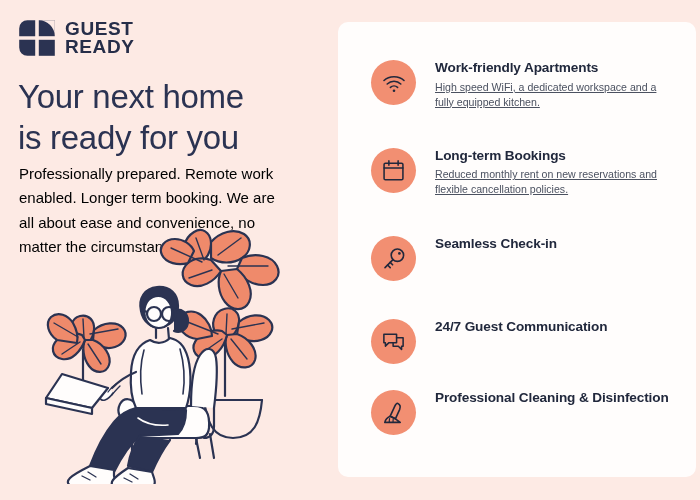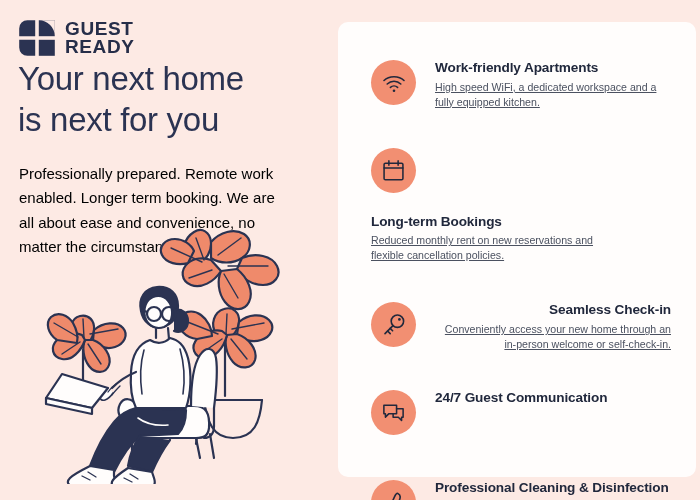--- a/index.html
+++ b/index.html
@@ -56,21 +56,21 @@
     font-family: "Liberation Sans", sans-serif;
     font-weight: 700;
     font-size: 19px;
     letter-spacing: 0.6px;
     color: #262e49;
   }
 
   #headline {
     position: absolute;
     left: 18px;
-    top: 58px;
+    top: 76px;
     width: 286px;
     font-size: 33px;
     line-height: 1.25;
     font-weight: 400;
     color: #2b3352;
     letter-spacing: -0.3px;
   }
   #headline .hl-line { display: block; white-space: nowrap; }
 
   #subcopy {
@@ -146,23 +146,23 @@
   .feature-desc {
     font-size: 10.6px;
     line-height: 1.42;
     color: #4b5160;
     max-width: 238px;
     text-decoration: underline;
   }
 
   
   .feature-item.i-0 { margin-bottom: 36px; }
-  .feature-item.i-1 { margin-bottom: 37px; flex-direction: column; }
-  .feature-item.i-2 { margin-bottom: 36px; text-align: right; }
-  .feature-item.i-3 { margin-bottom: 43px; }
+  .feature-item.i-1 { margin-bottom: 37px; }
+  .feature-item.i-2 { margin-bottom: 36px; }
+  .feature-item.i-3 { margin-bottom: 24px; }
 </style>
 </head>
 <body>
 
 <div id="page">
 
   <div id="left-column">
 
     <div id="brand-logo">
       <div id="logo-mark">
@@ -180,21 +180,21 @@
         </svg>
       </div>
       <div id="logo-wordmark">
         <span>GUEST</span>
         <span>READY</span>
       </div>
     </div>
 
     <h1 id="headline">
       <span class="hl-line">Your next home</span>
-      <span class="hl-line">is next for you</span>
+      <span class="hl-line">is ready for you</span>
     </h1>
 
     <p id="subcopy">Professionally prepared. Remote work enabled. Longer term booking. We are all about ease and convenience, no matter the circumstance.</p>
 
     <div id="illustration">
       <svg viewBox="0 0 284 262" width="284" height="262" aria-hidden="true">
         <g fill="none" stroke="#2b3352" stroke-width="2.2" stroke-linecap="round" stroke-linejoin="round">
 
           <g>
 
@@ -339,21 +339,20 @@
               <circle cx="16.4" cy="9.2" r="6.2"></circle>
               <path d="M12 13.6 L4 21.6"></path>
               <path d="M6.6 19 L9.2 21.6"></path>
               <path d="M9.2 16.4 L11.6 18.8"></path>
             </g>
             <circle cx="18.4" cy="7.4" r="1.35" fill="#21283c"></circle>
           </svg>
         </div>
         <div class="feature-text">
           <div class="feature-title">Seamless Check-in</div>
-          <div class="feature-desc">Conveniently access your new home through an in-person welcome or self-check-in.</div>
         </div>
       </div>
 
       <div class="feature-item i-3">
         <div class="feature-icon-circle">
           <svg viewBox="0 0 26 26" width="25" height="25" aria-hidden="true">
             <g fill="none" stroke="#21283c" stroke-width="1.6" stroke-linecap="round" stroke-linejoin="round">
               <path d="M3 5.4 H16.2 V14.4 H8 L4.6 17.8 V14.4 H3 Z"></path>
               <path d="M16.2 9 H23 V18 H21.4 V21.4 L18 18 H12.6 V14.4"></path>
             </g>

